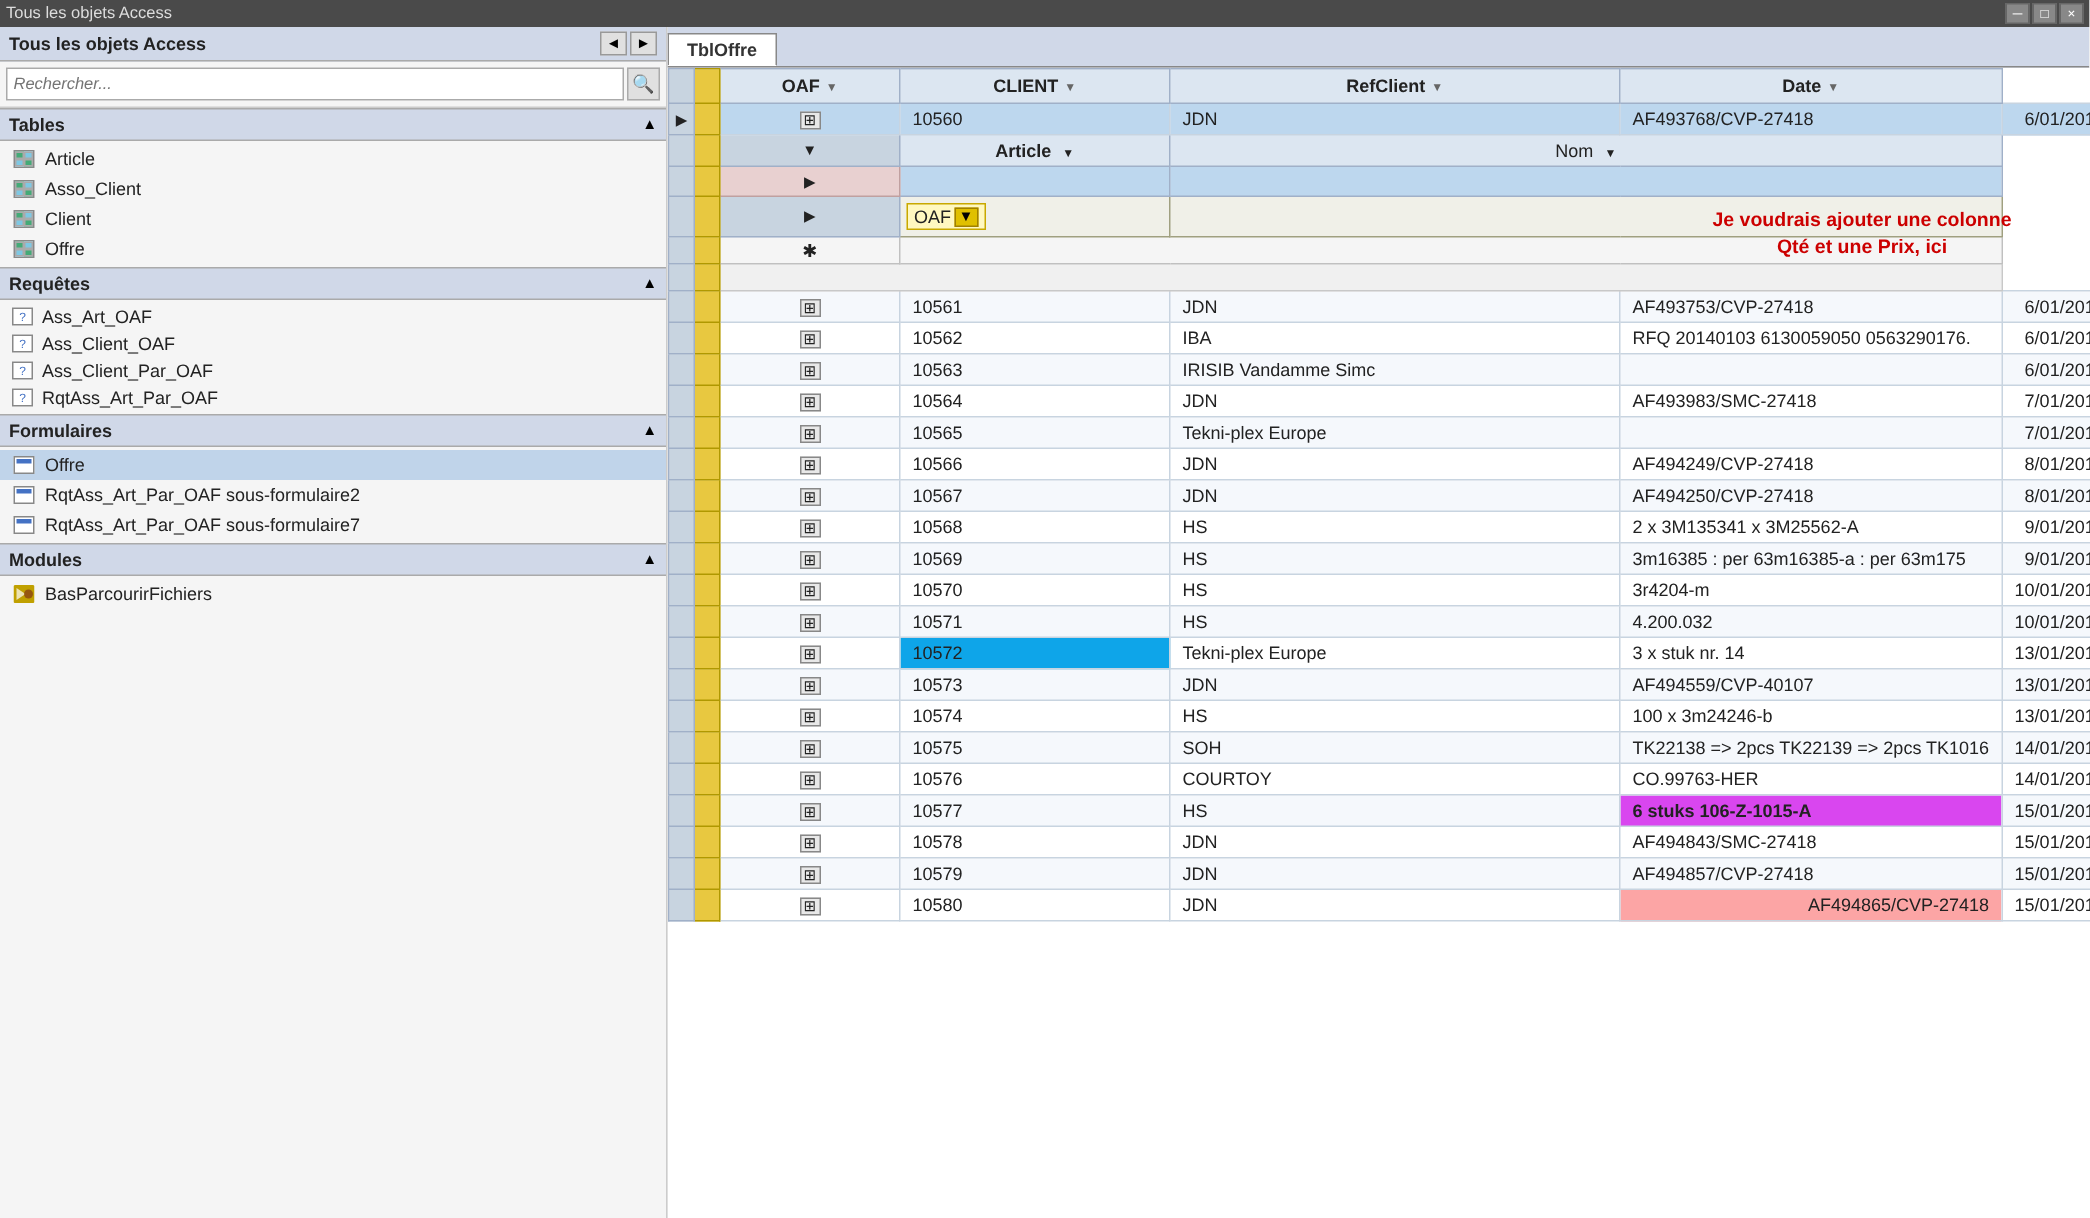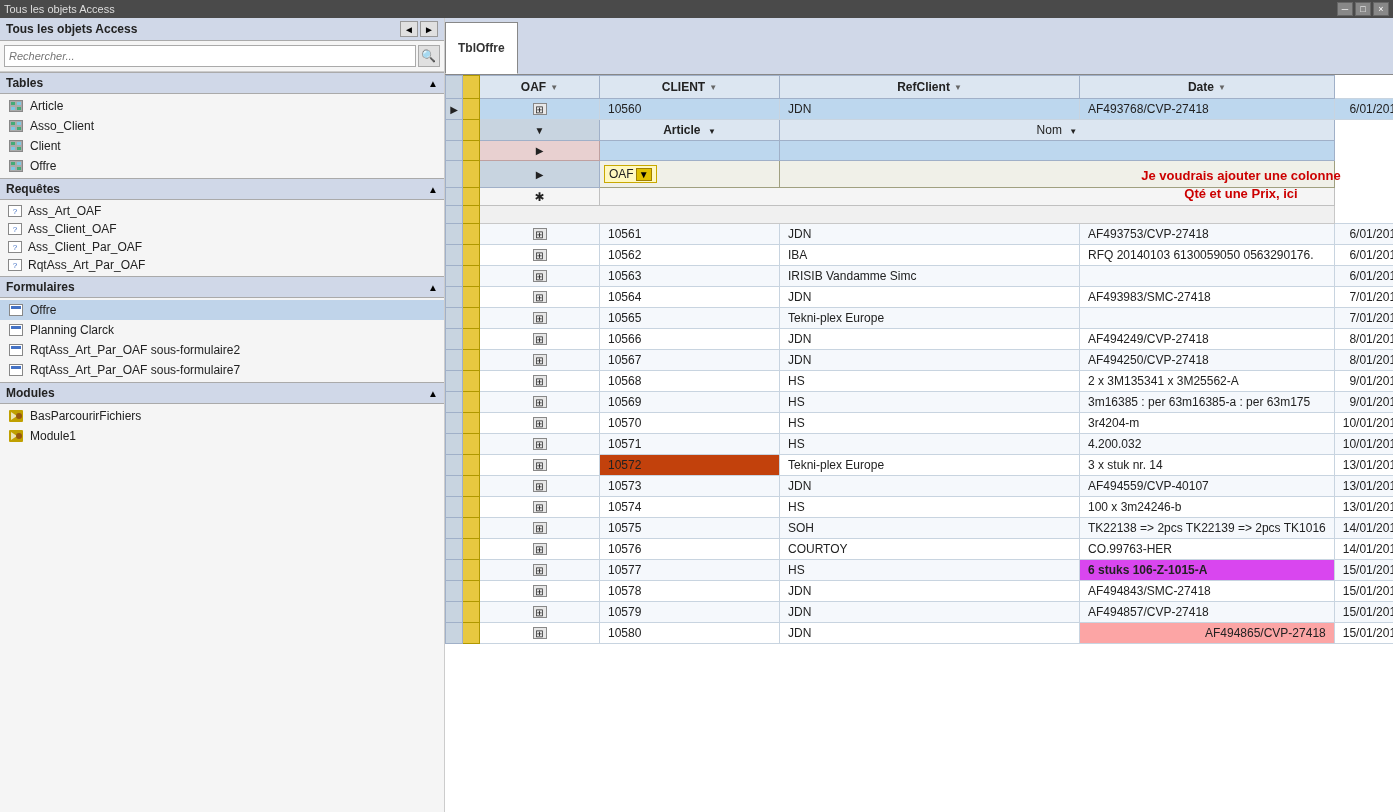--- a/index.html
+++ b/index.html
@@ -38,21 +38,21 @@
     .table-icon-cell { background: #4a7; border: 0.5px solid #aaa; }
     .form-icon { background: #fff; border: 1px solid #888; width: 14px; height: 12px; position: relative; }
     .form-icon::before { content: ''; position: absolute; top: 1px; left: 1px; right: 1px; height: 3px; background: #4472C4; }
     .sidebar-item-label { font-size: 12px; color: #222; }
 
     
     .content { flex: 1; display: flex; flex-direction: column; overflow: hidden; }
 
     
     .tab-bar { background: #d0d8e8; display: flex; align-items: flex-end; padding-top: 4px; border-bottom: 1px solid #888; }
-    .tab { padding: 18px 12px; background: #e8eef8; border: 1px solid #888; border-bottom: none; margin-right: 2px; font-size: 12px; cursor: pointer; color: #333; }
+    .tab { padding: 3px 12px; background: #e8eef8; border: 1px solid #888; border-bottom: none; margin-right: 2px; font-size: 12px; cursor: pointer; color: #333; }
     .tab.active { background: #fff; font-weight: bold; border-bottom: 1px solid #fff; }
 
     
     .table-area { flex: 1; overflow: auto; background: #fff; position: relative; }
 
     
     .main-table { width: 100%; border-collapse: collapse; }
     .main-table th { background: #dce6f1; border: 1px solid #a0b0c8; padding: 4px 8px; text-align: center; font-size: 12px; font-weight: bold; color: #222; white-space: nowrap; }
     .main-table td { border: 1px solid #c8d4e0; padding: 3px 8px; font-size: 12px; color: #222; background: #fff; white-space: nowrap; }
     .main-table tr:nth-child(even) td { background: #f5f8fc; }
@@ -172,26 +172,20 @@
       <div class="sidebar-item active">
         <div class="sidebar-item-icon">
             <div class="form-icon"></div>
           </div>
         <span class="sidebar-item-label">Offre</span>
       </div>
       <div class="sidebar-item">
         <div class="sidebar-item-icon">
             <div class="form-icon"></div>
           </div>
-        <span class="sidebar-item-label">Planning Clarck</span>
-      </div>
-      <div class="sidebar-item">
-        <div class="sidebar-item-icon">
-            <div class="form-icon"></div>
-          </div>
         <span class="sidebar-item-label">RqtAss_Art_Par_OAF sous-formulaire2</span>
       </div>
       <div class="sidebar-item">
         <div class="sidebar-item-icon">
             <div class="form-icon"></div>
           </div>
         <span class="sidebar-item-label">RqtAss_Art_Par_OAF sous-formulaire7</span>
       </div>
     </div>
 
@@ -202,30 +196,20 @@
     <div class="section-content">
       <div class="sidebar-item">
         <div class="sidebar-item-icon">
           <svg width="14" height="12" viewBox="0 0 14 12">
               <rect width="14" height="12" fill="#c0a000" rx="1"></rect>
               <path d="M2,2 L8,6 L2,10 Z" fill="#fff" opacity="0.7"></path>
               <circle cx="10" cy="6" r="3" fill="#8B4513" opacity="0.8"></circle>
             </svg>
         </div>
         <span class="sidebar-item-label">BasParcourirFichiers</span>
-      </div>
-      <div class="sidebar-item">
-        <div class="sidebar-item-icon">
-          <svg width="14" height="12" viewBox="0 0 14 12">
-              <rect width="14" height="12" fill="#c0a000" rx="1"></rect>
-              <path d="M2,2 L8,6 L2,10 Z" fill="#fff" opacity="0.7"></path>
-              <circle cx="10" cy="6" r="3" fill="#8B4513" opacity="0.8"></circle>
-            </svg>
-        </div>
-        <span class="sidebar-item-label">Module1</span>
       </div>
     </div>
   </div>
 
   <div class="content">
 
     <div class="tab-bar">
       <div class="tab active">TblOffre</div>
     </div>
 
@@ -477,21 +461,21 @@
     <td style="background:#f5f8fc;text-align:right;">10/01/2014</td>
   </tr>
             <tr>
     <td style="background:#c8d4e0;width:16px;text-align:center;border:1px solid #a0b0c8;padding:0;">
       
     </td>
     <td style="background:#e8c840;width:14px;border:1px solid #b09800;padding:0;"></td>
     <td style="background:#fff;width:16px;padding:2px;text-align:center;">
       <span style="cursor:pointer;font-size:10px;border:1px solid #888;background:#e8e8e8;display:inline-block;width:14px;height:12px;line-height:12px;text-align:center;">⊞</span>
     </td>
-    <td style="background:#c2410c;margin-top:40px;">10572</td>
+    <td style="background:#0ea5e9;margin-top:40px;">10572</td>
     <td style="background:#fff;">Tekni-plex Europe</td>
     <td style="background:#fff;">3 x stuk nr. 14</td>
     <td style="background:#fff;text-align:right;">13/01/2014</td>
   </tr>
             <tr>
     <td style="background:#c8d4e0;width:16px;text-align:center;border:1px solid #a0b0c8;padding:0;">
       
     </td>
     <td style="background:#e8c840;width:14px;border:1px solid #b09800;padding:0;"></td>
     <td style="background:#f5f8fc;width:16px;padding:2px;text-align:center;">

